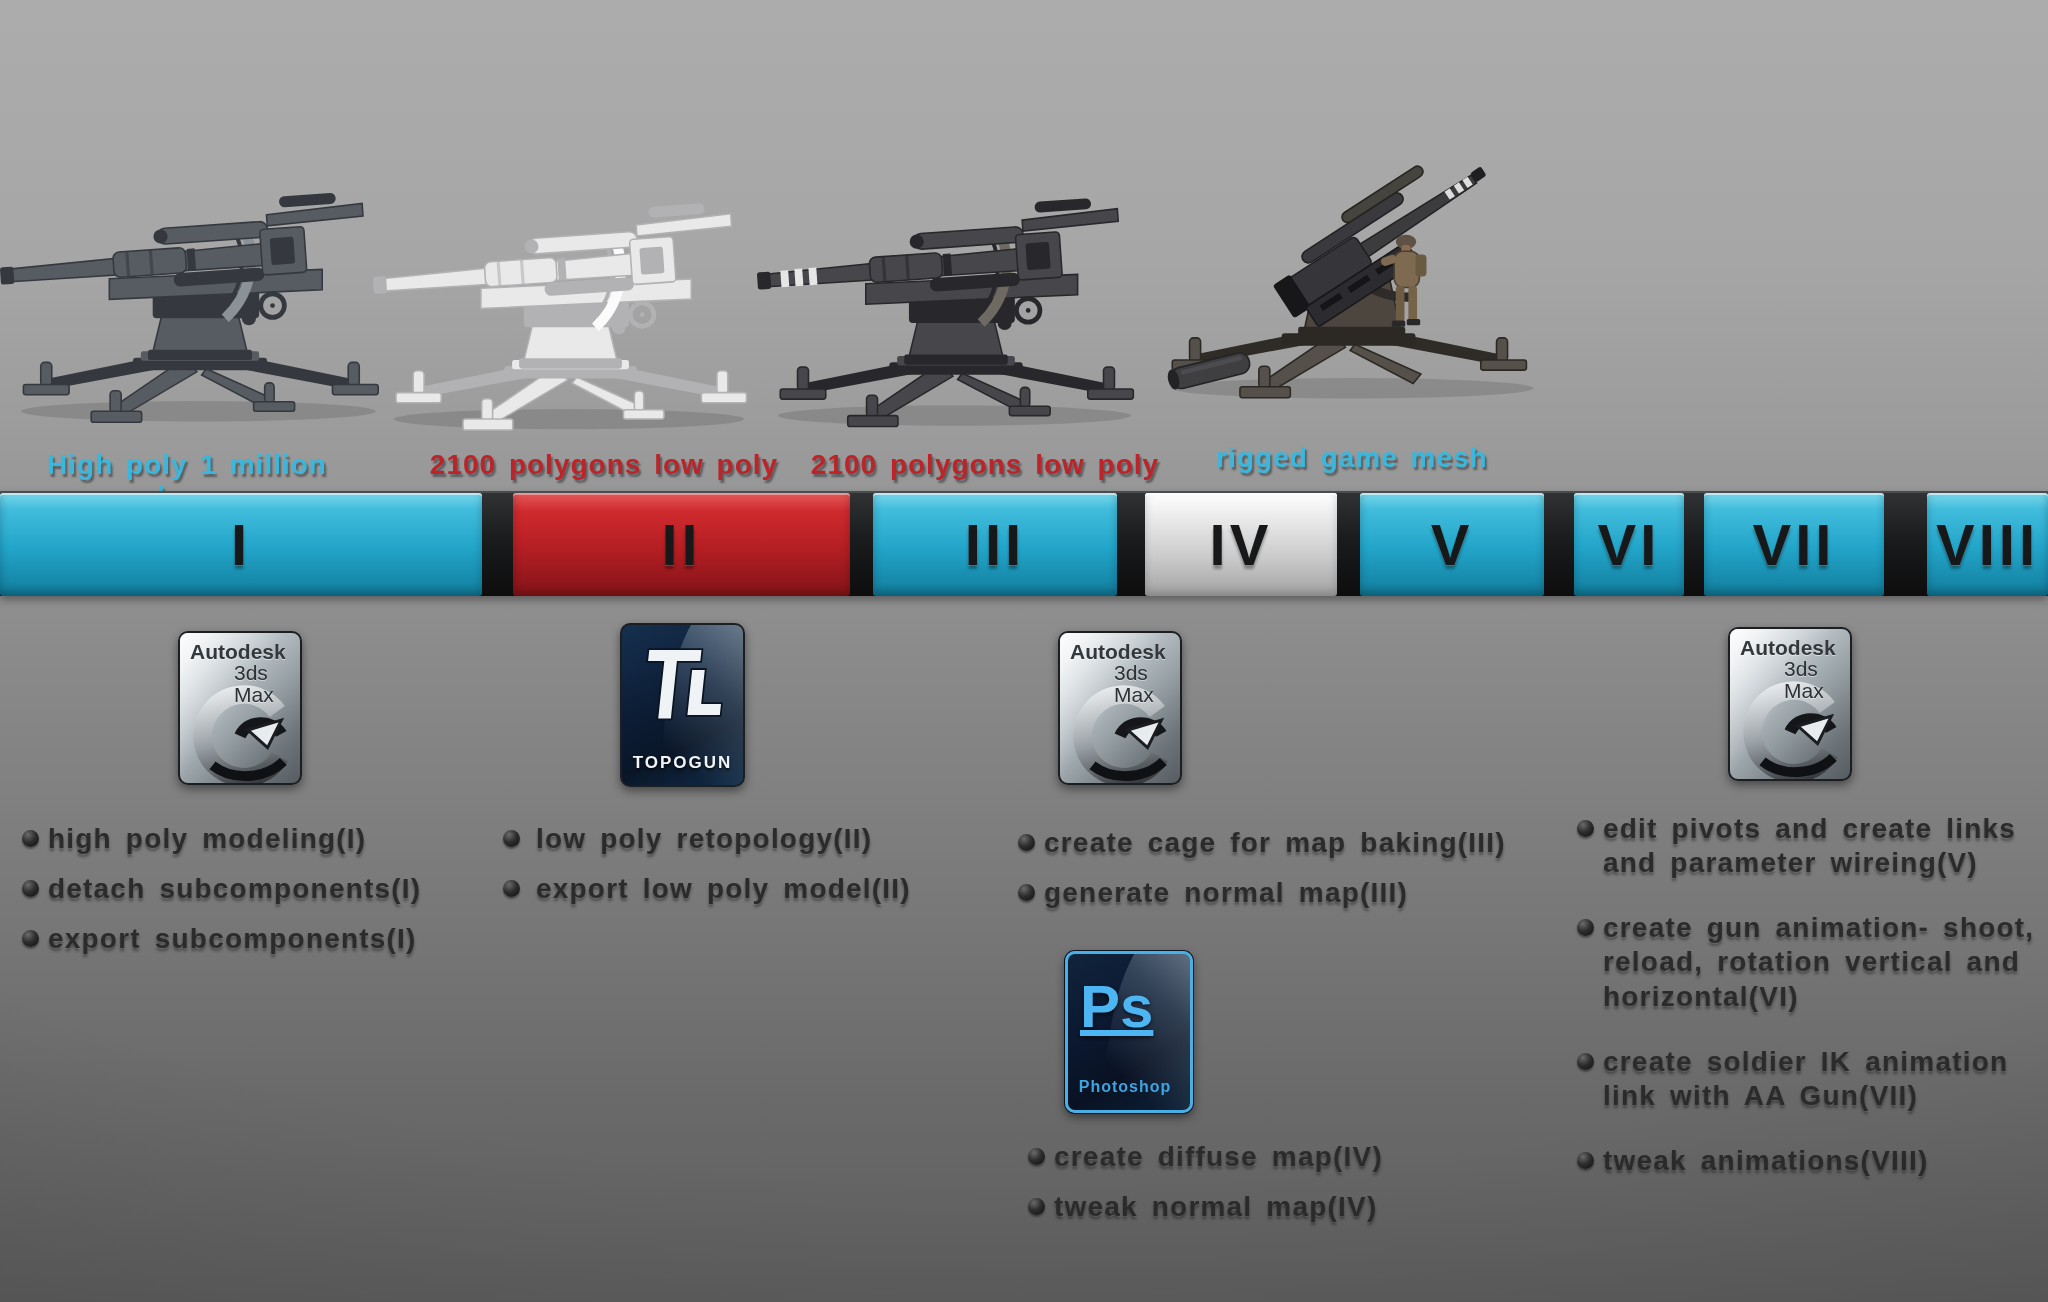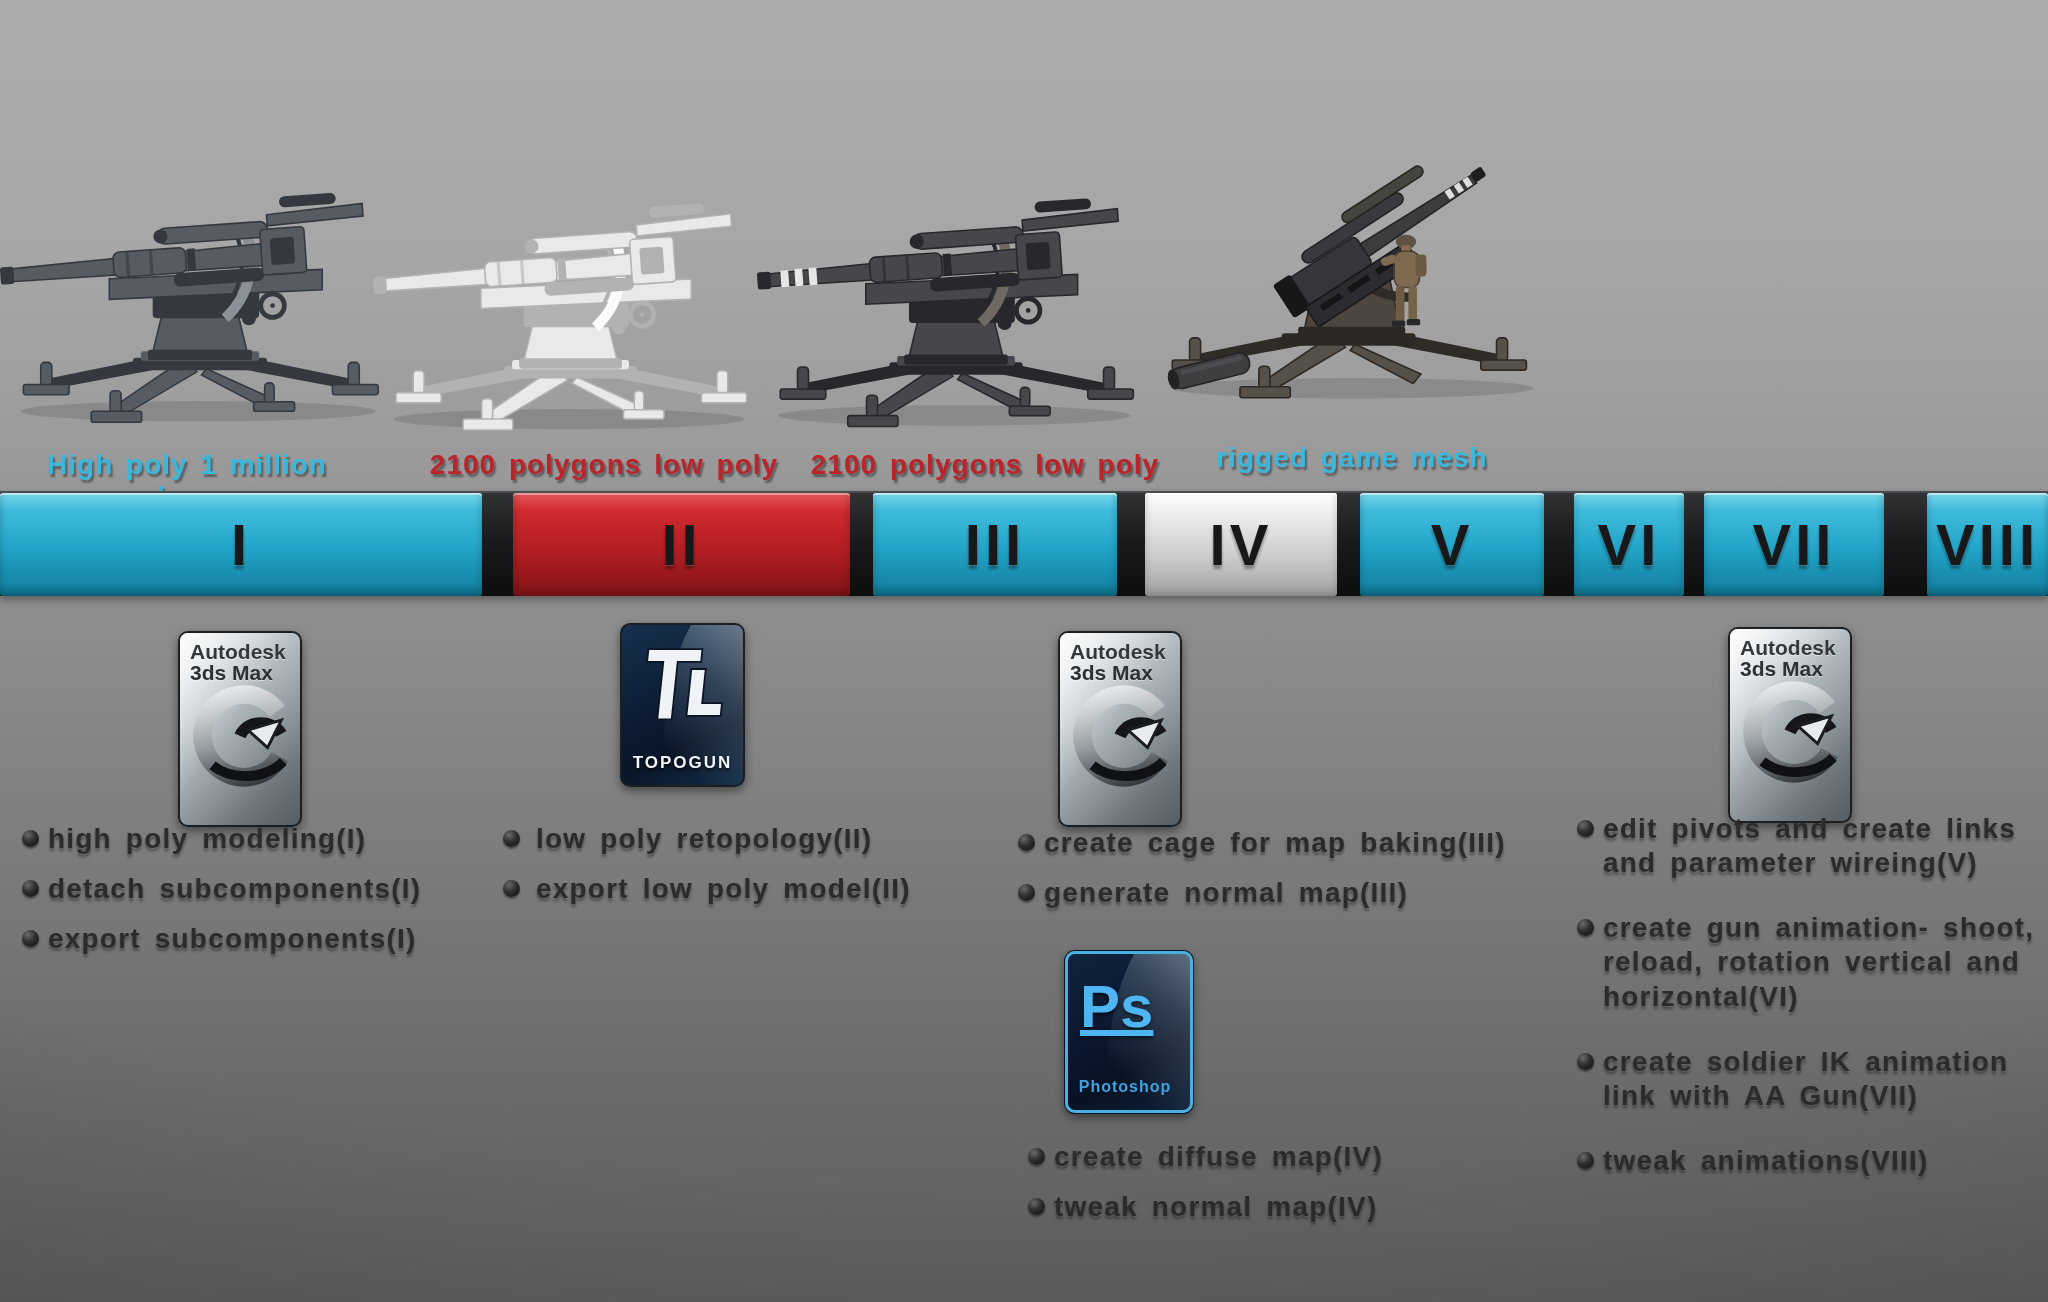--- a/index.html
+++ b/index.html
@@ -56,31 +56,31 @@
   .seg-7{left:1704px;width:180px;}
   .seg-8{left:1927px;width:121px;}
   .numeral{
     font-size:58px;font-weight:bold;color:#17181a;letter-spacing:4px;
     text-shadow:0 4px 3px rgba(0,0,0,.35), 0 1px 0 rgba(255,255,255,.25);
   }
 
   
   .app-icon{position:absolute;border-radius:10px;overflow:hidden;box-shadow:0 4px 10px rgba(0,0,0,.45);border:2px solid #1c1f22;box-sizing:border-box;}
   .icon-max{
-    width:124px;height:196px;
+    width:124px;height:154px;
     background:linear-gradient(135deg,#eef1f3 0%,#c3cbd0 30%,#959ea3 58%,#6d757a 80%,#565d62 100%);
   }
   .icon-max::before{content:"";position:absolute;inset:0;
     background:linear-gradient(125deg,rgba(255,255,255,.85) 0%,rgba(255,255,255,.25) 28%,transparent 46%);}
   .icon-max-1{left:178px;top:631px;}
   .icon-max-2{left:1058px;top:631px;}
   .icon-max-3{left:1728px;top:627px;}
   .max-text{position:relative;z-index:2;padding:8px 0 0 10px;line-height:1.02;}
   .max-brand{font-size:21px;font-weight:bold;color:#33383d;text-shadow:0 1px 0 rgba(255,255,255,.5);}
-  .max-product{font-size:21px;font-weight:bold;color:#2c3136;text-shadow:0 1px 0 rgba(255,255,255,.45);}
+  .max-product{font-size:21px;font-weight:normal;color:#2c3136;text-shadow:0 1px 0 rgba(255,255,255,.45);margin-left:44px;}
   .max-swirl{position:absolute;left:0;top:38px;width:124px;height:118px;z-index:1;}
 
   .icon-topogun{
     left:620px;top:623px;width:125px;height:164px;
     background:linear-gradient(155deg,#16304f 0%,#0c1c34 45%,#0a1628 70%,#102b47 100%);
   }
   .icon-topogun::before{content:"";position:absolute;right:-34px;top:-40px;width:110px;height:250px;
     background:linear-gradient(215deg,rgba(200,212,220,.75) 0%,rgba(120,140,158,.35) 45%,transparent 75%);
     border-radius:50%/46%;transform:rotate(9deg);}
   .tg-logo{position:absolute;left:18px;top:14px;width:90px;height:96px;}

